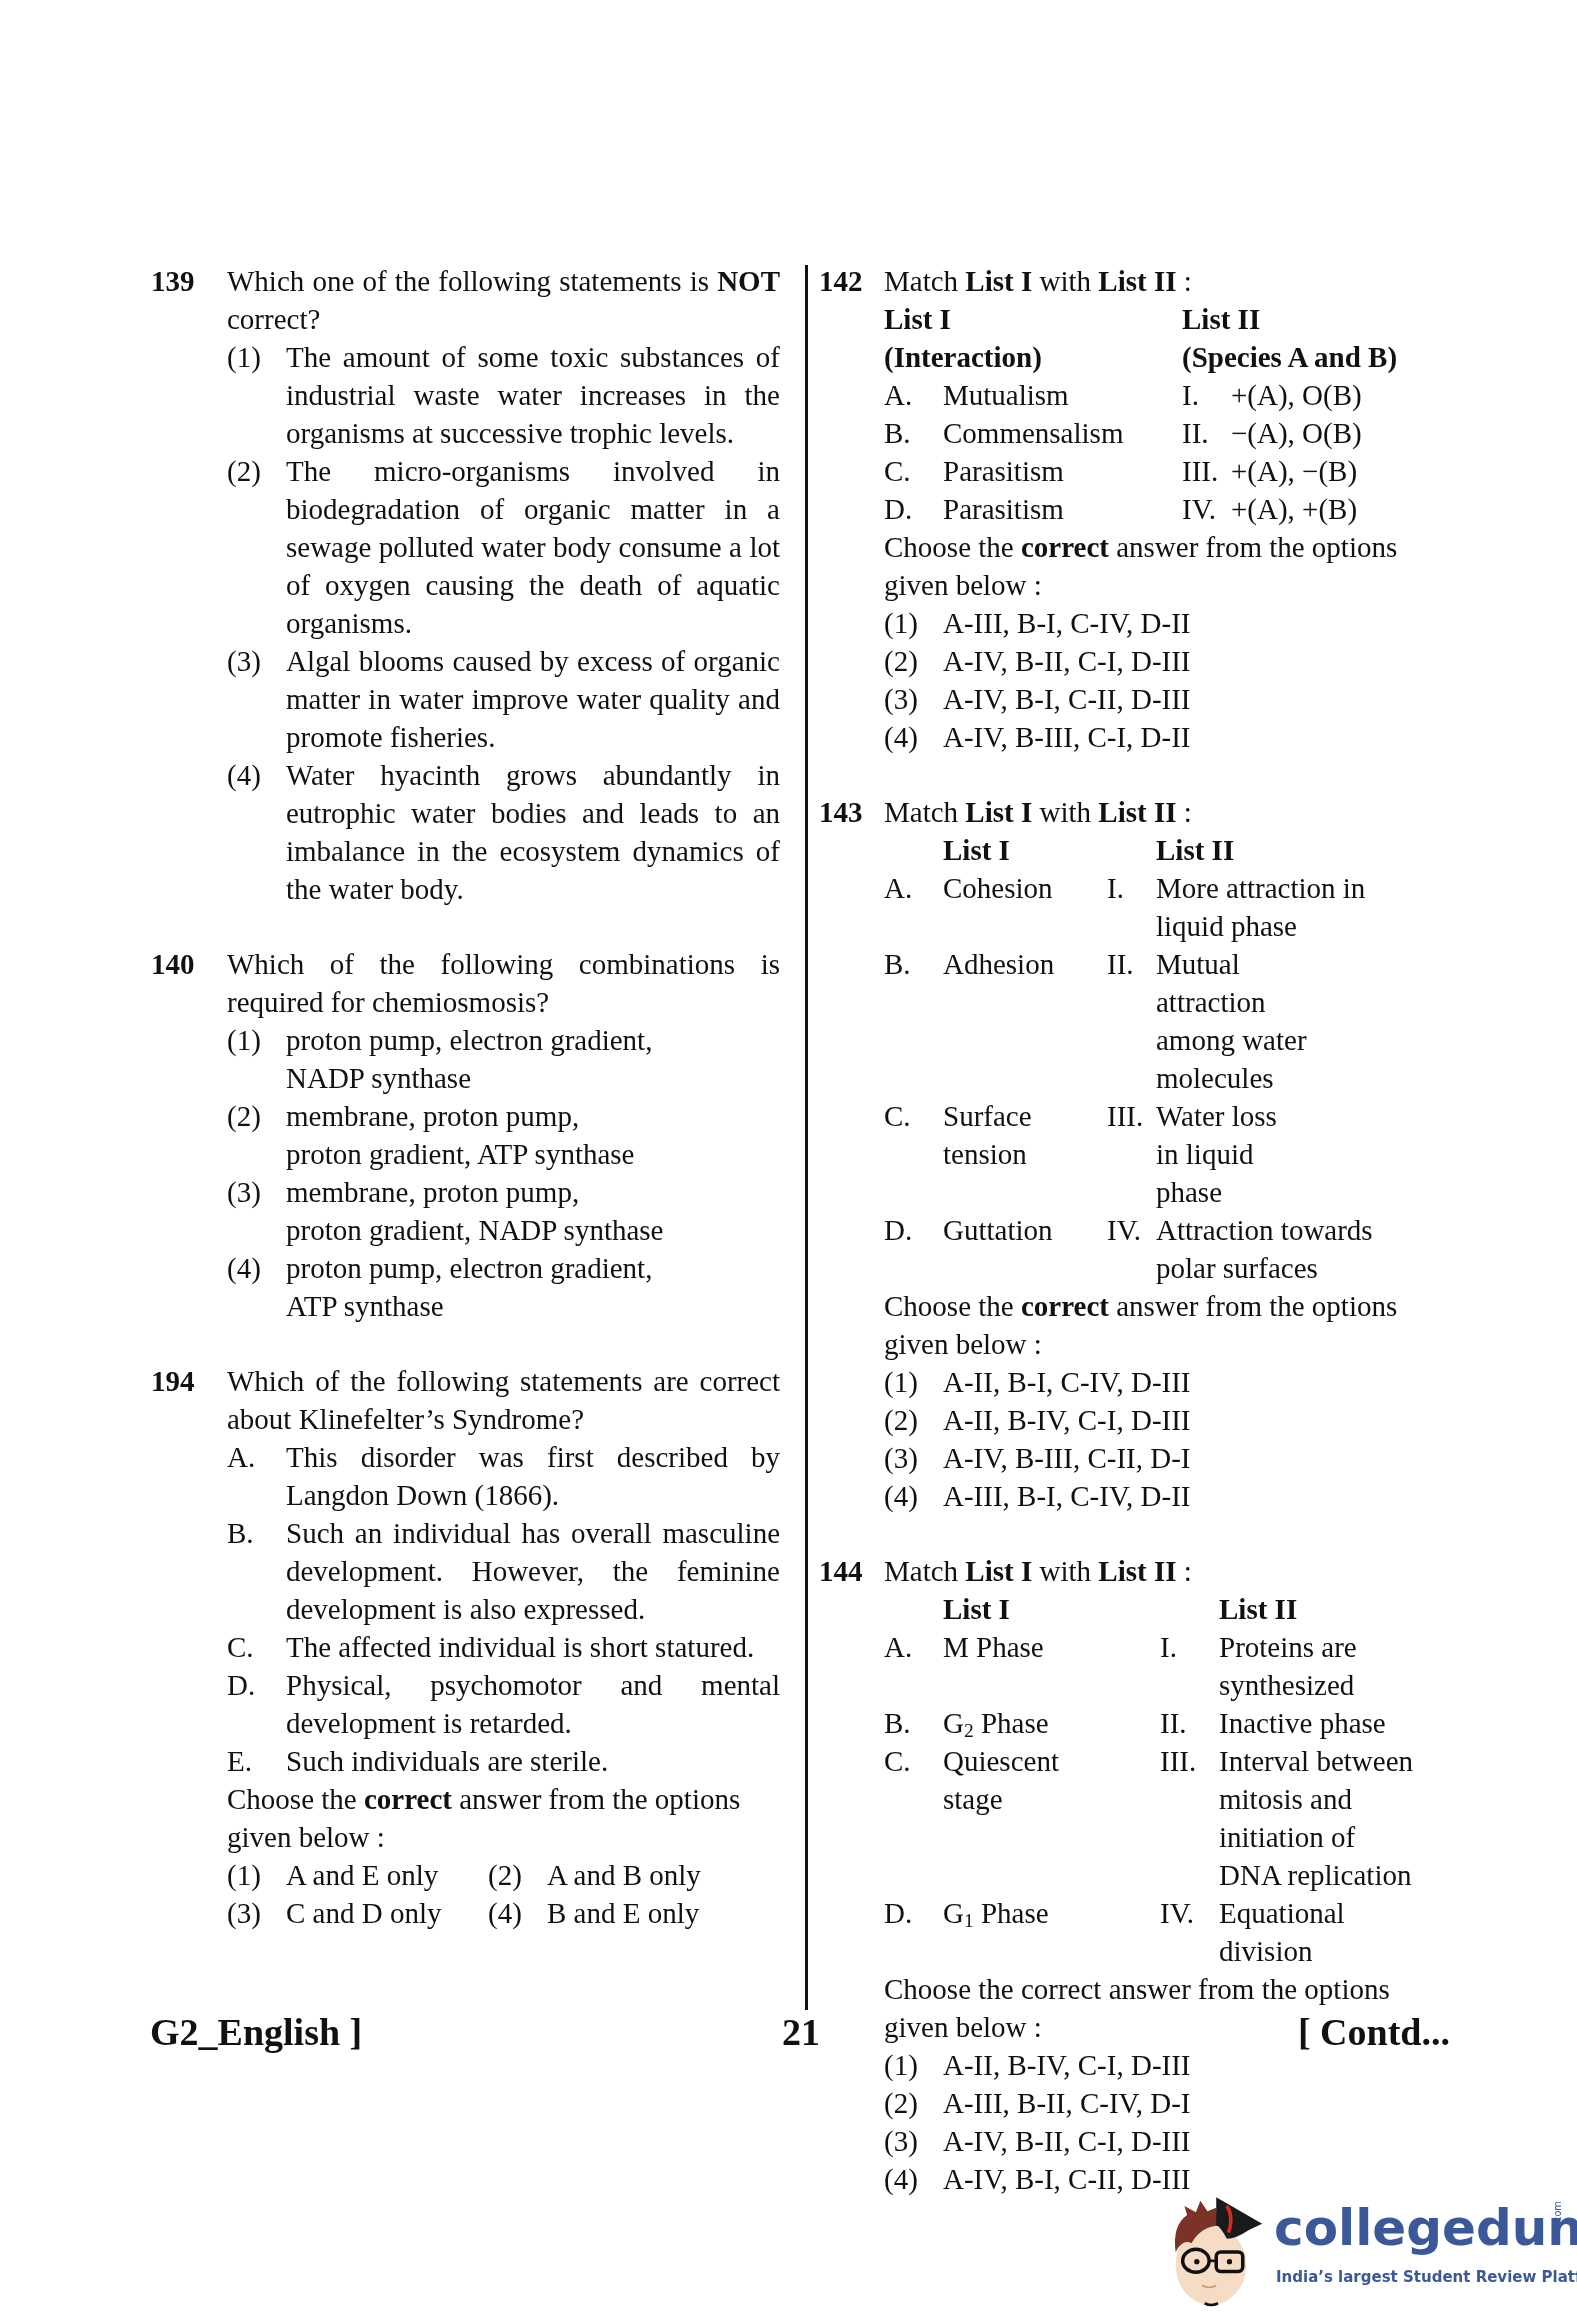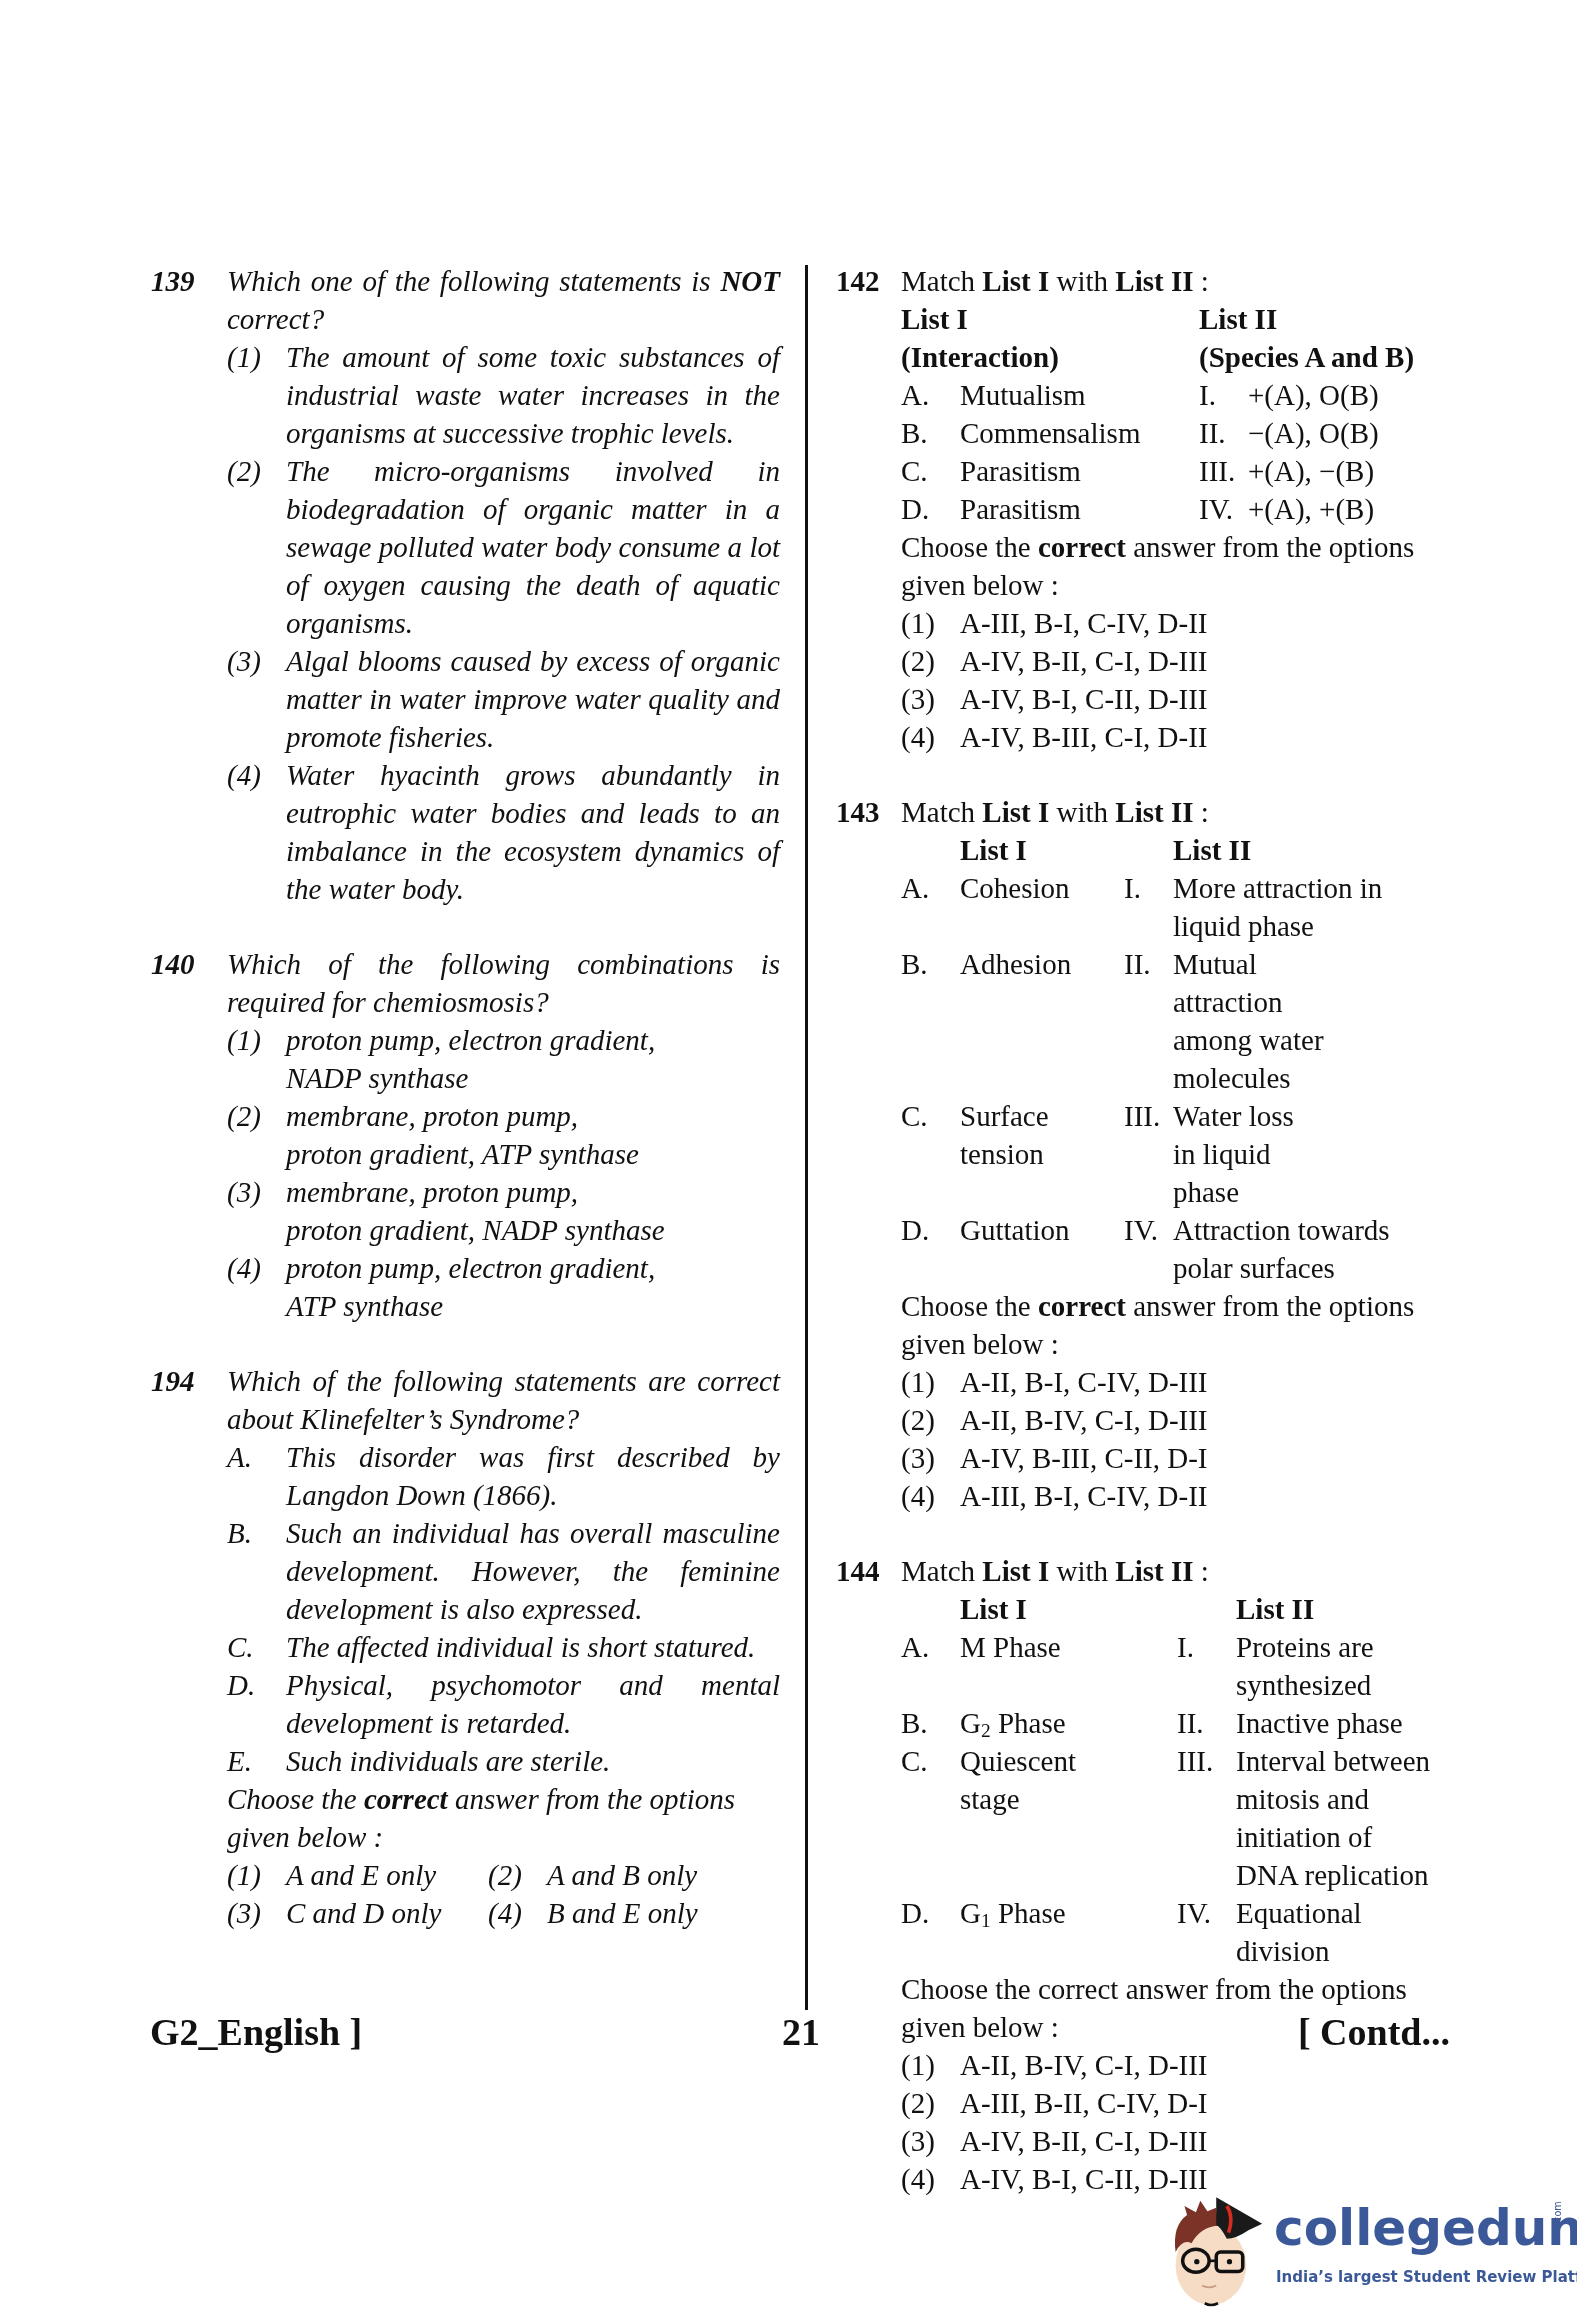--- a/index.html
+++ b/index.html
@@ -1,20 +1,20 @@
 <!DOCTYPE html>
 <html style="font-size:14px"><head>
 <meta charset="utf-8">
 <style>
   html, body { margin:0; padding:0; background:#ffffff; }
   body { width:1578px; height:2319px; position:relative; overflow:hidden;
          font-family:"Liberation Serif", "DejaVu Serif", serif; color:#111; }
   .col { position:absolute; top:262px; font-size:29px; line-height:38px; }
-  .col.left { left:151px; width:629px;font-style:italic; }
-  .col.right { left:836px; width:626px; }
+  .col.left { left:151px; width:629px; }
+  .col.right { left:819px; width:626px; }
   .divider { position:absolute; left:805px; top:265px; width:2.7px; height:1745px; background:#111; }
   .q { position:relative; margin-bottom:37px; }
   .qnum { position:absolute; left:0; top:0; font-weight:bold; }
   .col.left .qbody { margin-left:76px; }
   .col.right .qbody { margin-left:65px; }
   .just { text-align:justify; text-align-last:left; }
   .item { display:flex; }
   .item .lbl { flex:0 0 59px; }
   .item .txt { flex:1; text-align:justify; text-align-last:left; }
   .col.left .item { margin-left:0; }

